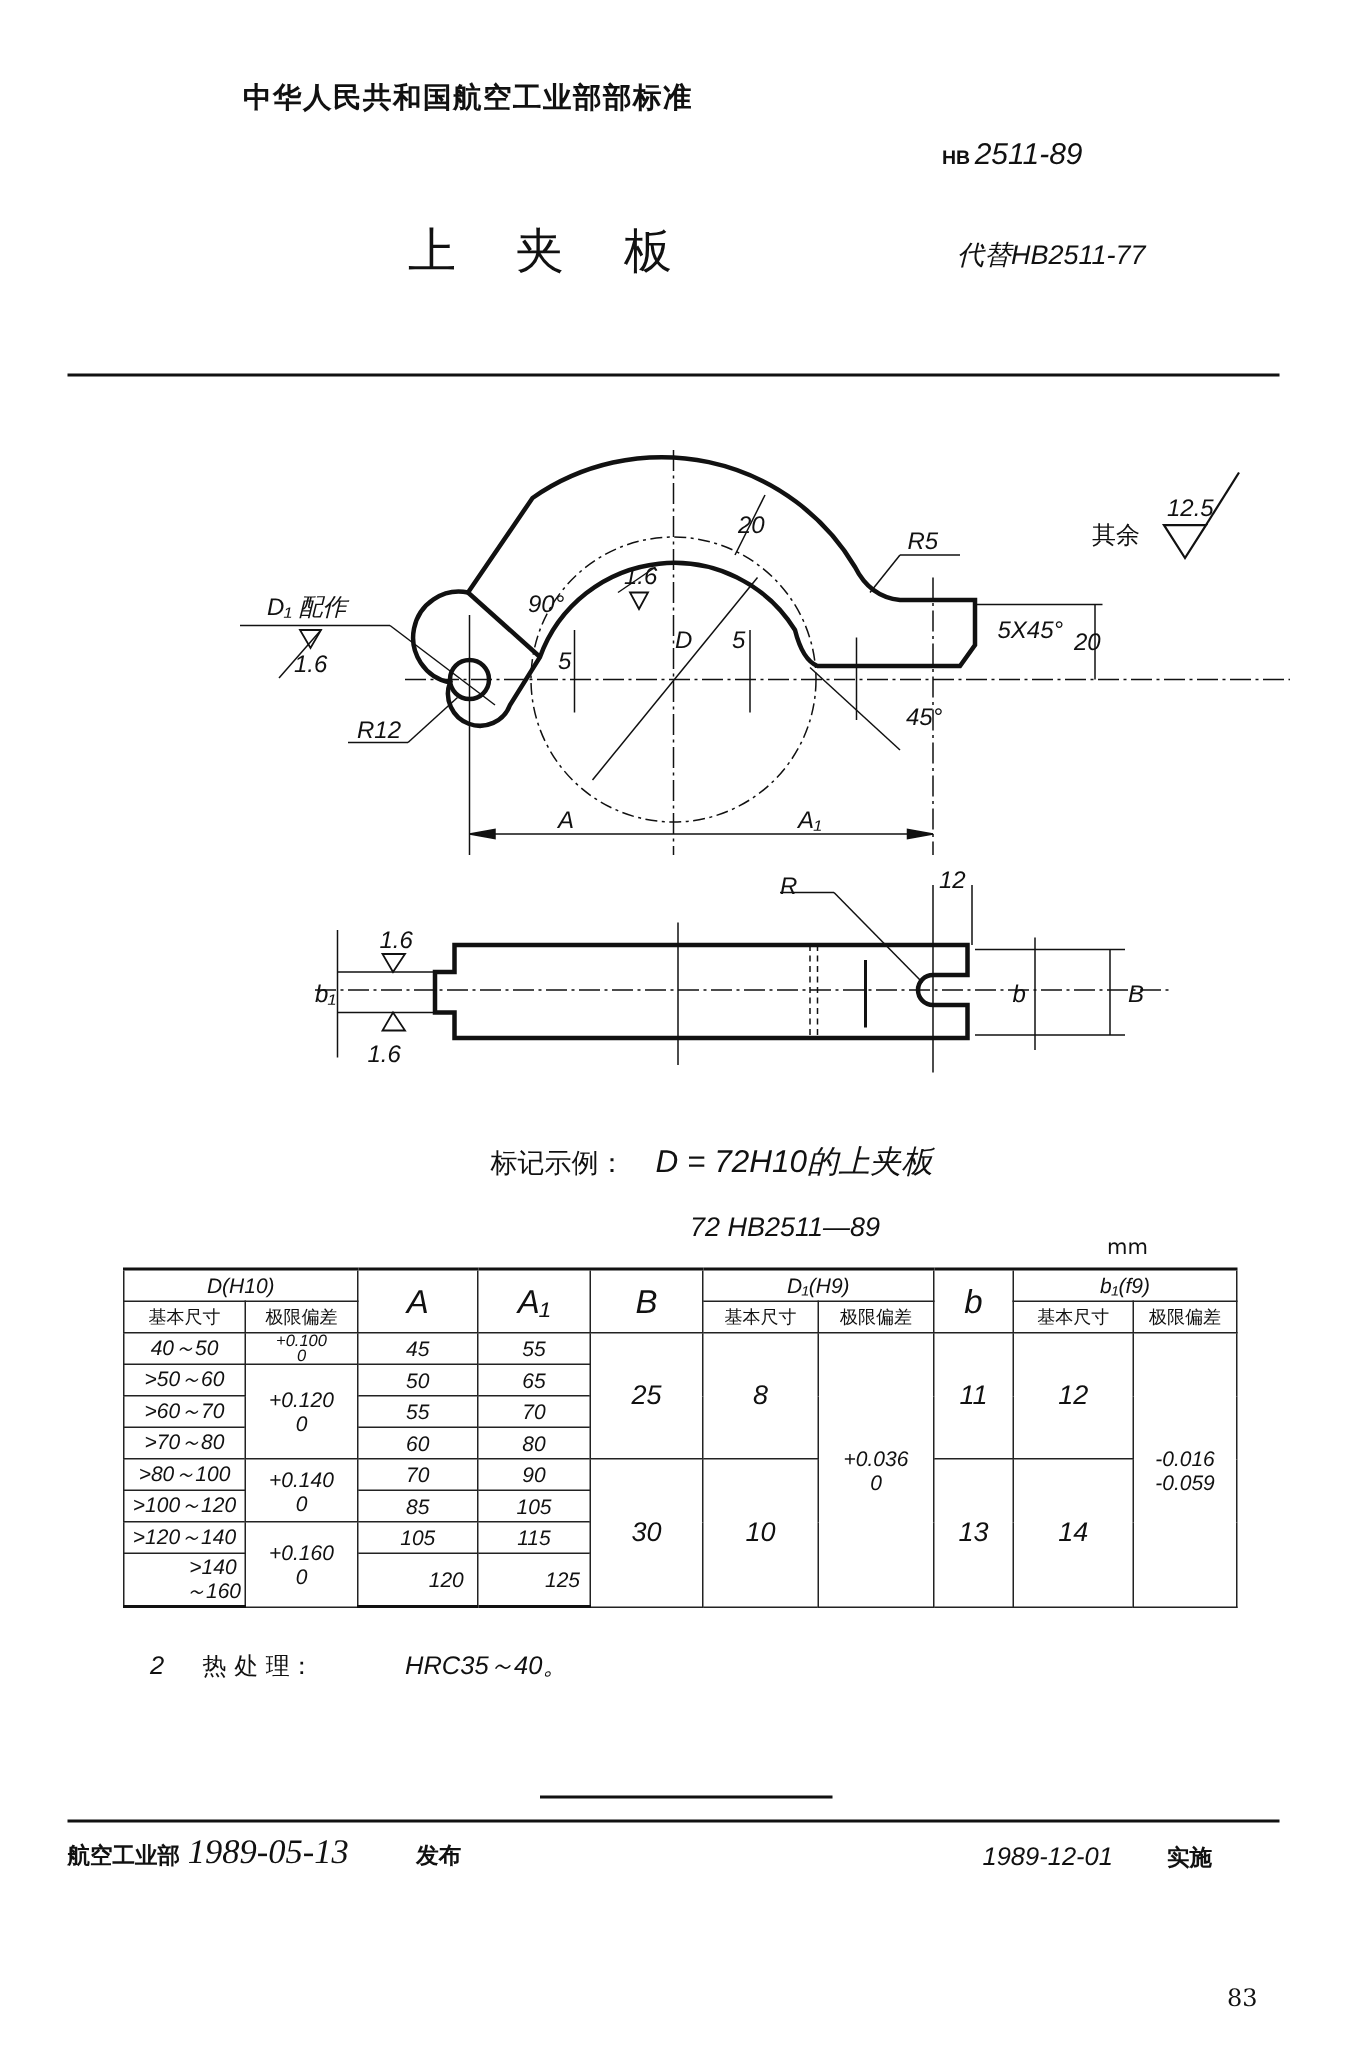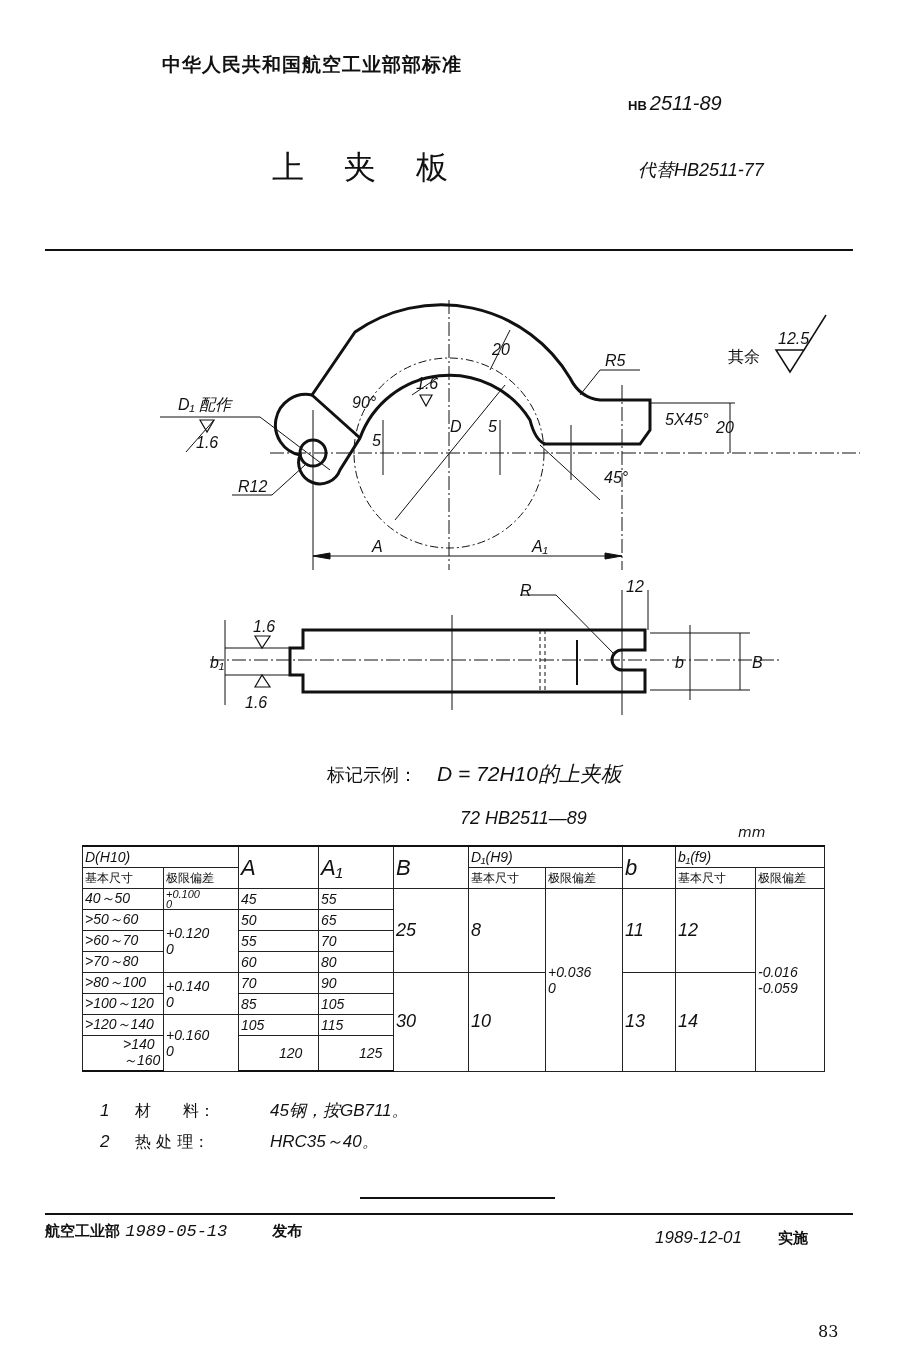--- a/index.html
+++ b/index.html
@@ -7,32 +7,32 @@
   .abs{position:absolute;}
   .org{left:162px;top:52px;font-size:19px;font-weight:bold;letter-spacing:1px;}
   .std-no{left:628px;top:92px;font-size:20px;font-style:italic;font-family:"Liberation Sans",sans-serif;}
   .std-no b{font-size:13px;font-style:normal;margin-right:3px;}
   .title{left:272px;top:146px;font-size:32px;letter-spacing:40px;font-family:"DejaVu Serif",serif;}
   .replace{left:638px;top:158px;font-size:18px;font-style:italic;font-family:"Liberation Sans",sans-serif;}
   .rule{left:45px;width:808px;height:2px;background:#111;}
   svg{position:absolute;left:0;top:0;}
   .mark{left:327px;top:760px;font-size:21px;font-style:italic;font-family:"Liberation Sans",sans-serif;}
   .mark2{left:460px;top:808px;font-size:18px;font-style:italic;font-family:"Liberation Sans",sans-serif;}
-  .unit{left:738px;top:824px;font-size:14px;font-style:italic;}
+  .unit{left:738px;top:824px;font-size:14px;}
   table.spec{position:absolute;left:82px;top:845px;border-collapse:collapse;font-family:"Liberation Sans",sans-serif;font-style:italic;font-size:14px;}
-  table.spec td{border:1px solid #222;text-align:left;padding:0 2px;height:20px;}
+  table.spec td{border:1px solid #222;text-align:center;padding:0 2px;height:20px;}
   table.spec tr.h1 td{border-top:2px solid #111;}
   table.spec tr.last td{border-bottom:2px solid #111;padding-left:40px;}
   .hd-big{font-size:22px;}
   .hd-sm{font-size:12px;font-style:normal;font-family:"DejaVu Sans",sans-serif;}
   .notes{left:100px;top:1095px;font-size:17px;line-height:31px;font-style:italic;font-family:"Liberation Sans",sans-serif;}
   .notes div span.n{display:inline-block;width:35px;}
   .notes div span.k{display:inline-block;width:135px;font-style:normal;font-family:"DejaVu Sans",sans-serif;font-size:16px;}
   .footer-l{left:45px;top:1222px;font-size:15px;font-weight:bold;}
-  .footer-l i{font-weight:normal;font-family:Liberation Mono, monospace;font-size:17px;}
+  .footer-l i{font-weight:normal;font-family:Liberation Serif, serif;font-size:23px;}
   .footer-r{left:655px;top:1228px;font-size:15px;font-weight:bold;}
   .footer-r i{font-weight:normal;font-family:"Liberation Sans",sans-serif;font-size:17px;margin-top:28px;}
   .page{left:818px;top:1322px;font-size:16px;font-family:"DejaVu Serif",serif;}
   .dl{font-family:"Liberation Sans",sans-serif;font-style:italic;font-size:16px;fill:#111;}
   .dc{font-family:"DejaVu Sans",sans-serif;font-size:16px;fill:#111;}
 </style>
 </head>
 <body>
 
 <div class="abs org">中华人民共和国航空工业部部标准</div>
@@ -206,21 +206,20 @@
   </tr>
   <tr class="last">
     <td>&gt;140～160</td>
     <td>120</td>
     <td>125</td>
   </tr>
 </tbody>
   </table>
 
 <div class="abs notes">
-  <div><span class="n">1</span><span class="k">材　　料：</span><span>45钢，按GB711。</span></div>
   <div><span class="n">2</span><span class="k">热 处 理：</span><span>HRC35～40。</span></div>
 </div>
 <div class="abs" style="left:360px;top:1197px;width:195px;height:2px;background:#111"></div>
 <div class="abs rule" style="top:1213px"></div>
 
 <div class="abs footer-l"><span>航空工业部</span> <i>1989-05-13</i><span style="margin-left:45px">发布</span></div>
 <div class="abs footer-r"><i>1989-12-01</i><span style="margin-left:36px">实施</span></div>
 <div class="abs page">83</div>
 
 </body></html>

